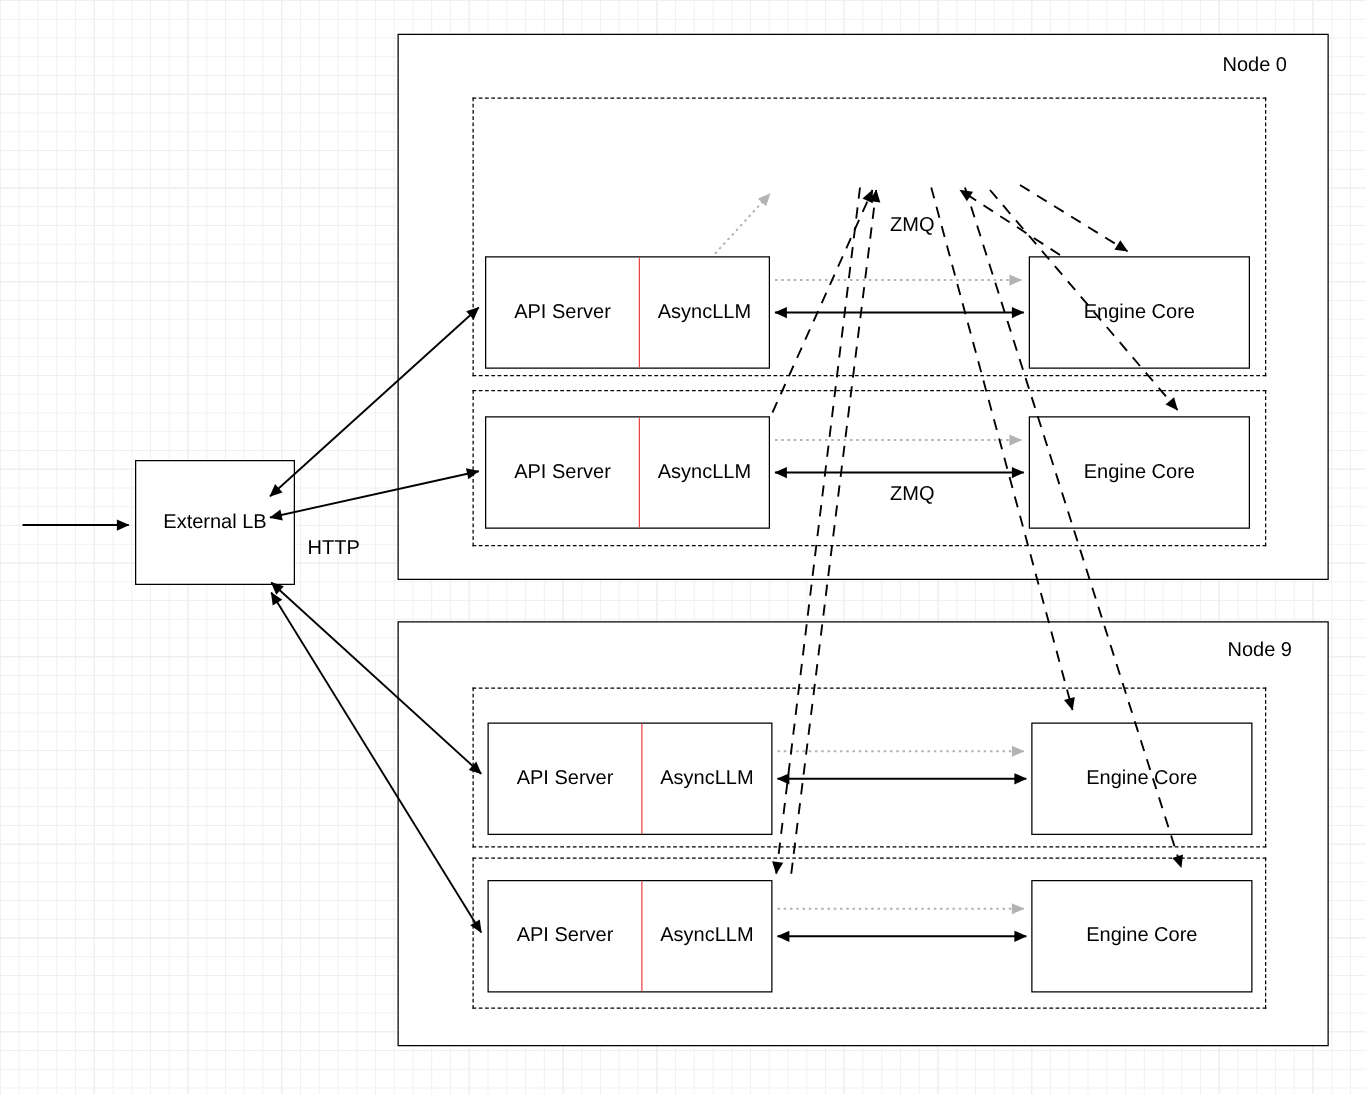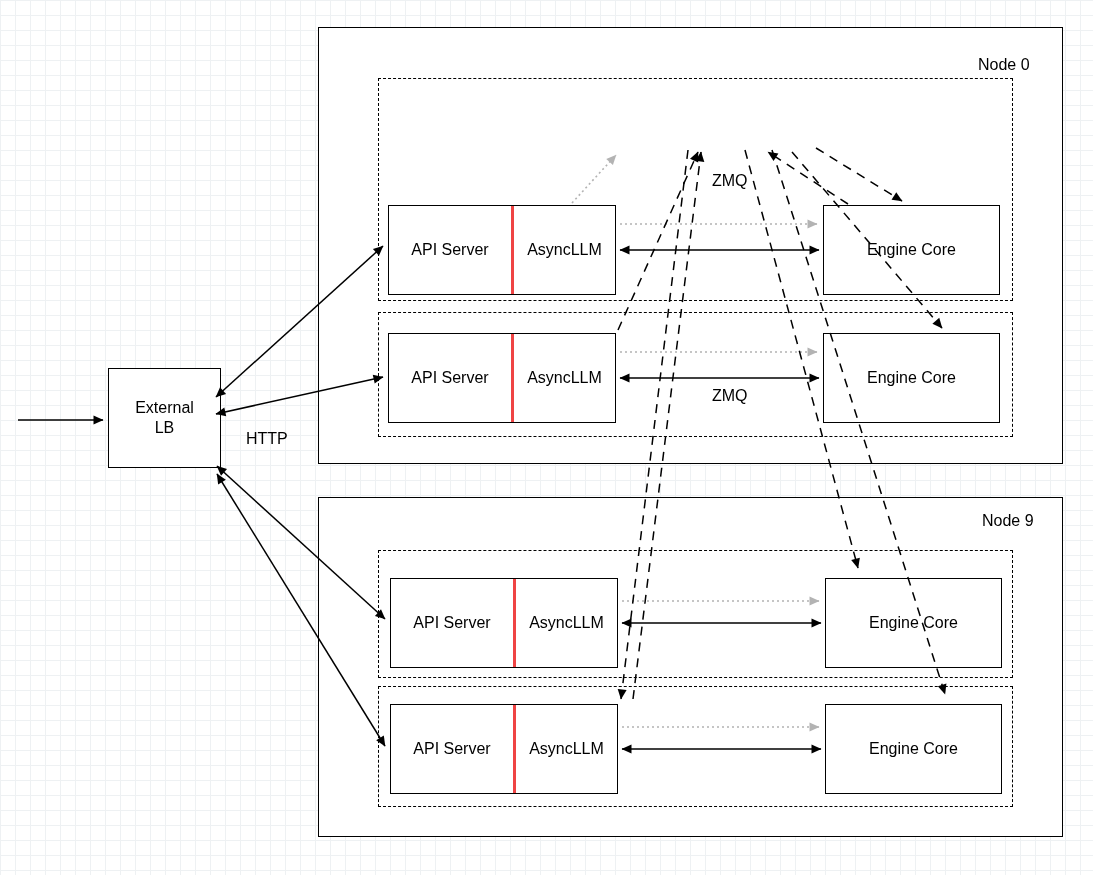--- a/index.html
+++ b/index.html
@@ -46,21 +46,21 @@
     z-index: 3;
   }
   .split { padding: 0; text-align: right; }
   .cell {
     height: 100%;
     display: flex;
     align-items: center;
     justify-content: center;
   }
   .cell-api { flex: 0 0 122px; }
-  .cell-llm { flex: 1 1 auto; border-left: 3px solid #ef4444; }
+  .cell-llm { flex: 1 1 auto; border-left: 1px solid #ef4444; }
   .node-title {
     position: absolute;
     font-size: 16px;
     z-index: 4;
     white-space: nowrap;
   }
   .edge-label {
     position: absolute;
     font-size: 16px;
     z-index: 7;
@@ -76,21 +76,21 @@
   .solid { stroke: #000000; stroke-width: 1.5; fill: none; }
   .dash  { stroke: #000000; stroke-width: 1.5; stroke-dasharray: 9 7; fill: none; }
   .dot   { stroke: #b3b3b3; stroke-width: 1.6; stroke-dasharray: 2 3; fill: none; }
 </style>
 </head>
 <body>
 
 <div class="canvas">
 
   <div class="node" style="left:318px; top:27px; width:745px; height:437px;"></div>
-  <div class="node-title" style="left:978px; top:44px;margin-top:12px;">Node 0</div>
+  <div class="node-title" style="left:978px; top:44px;">Node 0</div>
 
   <div class="sub" style="left:378px; top:78px; width:635px; height:223px;"></div>
   <div class="sub" style="left:378px; top:312px; width:635px; height:125px;"></div>
 
 
   <div class="box split" style="left:388px; top:205px; width:228px; height:90px;">
     <div class="cell cell-api">API Server</div>
     <div class="cell cell-llm">AsyncLLM</div>
   </div>
   <div class="box" style="left:823px; top:205px; width:177px; height:90px;">Engine Core</div>
@@ -112,21 +112,21 @@
     <div class="cell cell-llm">AsyncLLM</div>
   </div>
   <div class="box" style="left:825px; top:578px; width:177px; height:90px;">Engine Core</div>
 
   <div class="box split" style="left:390px; top:704px; width:228px; height:90px;">
     <div class="cell cell-api">API Server</div>
     <div class="cell cell-llm">AsyncLLM</div>
   </div>
   <div class="box" style="left:825px; top:704px; width:177px; height:90px;">Engine Core</div>
 
-  <div class="box" style="left:108px; top:368px; width:113px; height:100px; padding:16px 16px;">External LB</div>
+  <div class="box" style="left:108px; top:368px; width:128px; height:100px; padding:16px 16px;">External LB</div>
 
   <div class="edge-label" style="left:246px; top:430px;text-align:right;">HTTP</div>
   <div class="edge-label" style="left:712px; top:172px;">ZMQ</div>
   <div class="edge-label" style="left:712px; top:387px;">ZMQ</div>
 
   <svg class="arrows" width="1093" height="875" viewBox="0 0 1093 875">
     <defs>
       <marker id="ab" viewBox="0 0 12 12" refX="10.5" refY="6" markerWidth="12" markerHeight="12" orient="auto-start-reverse" markerUnits="userSpaceOnUse">
         <path d="M1,1.5 L11,6 L1,10.5 Z" fill="#000000"></path>
       </marker>

